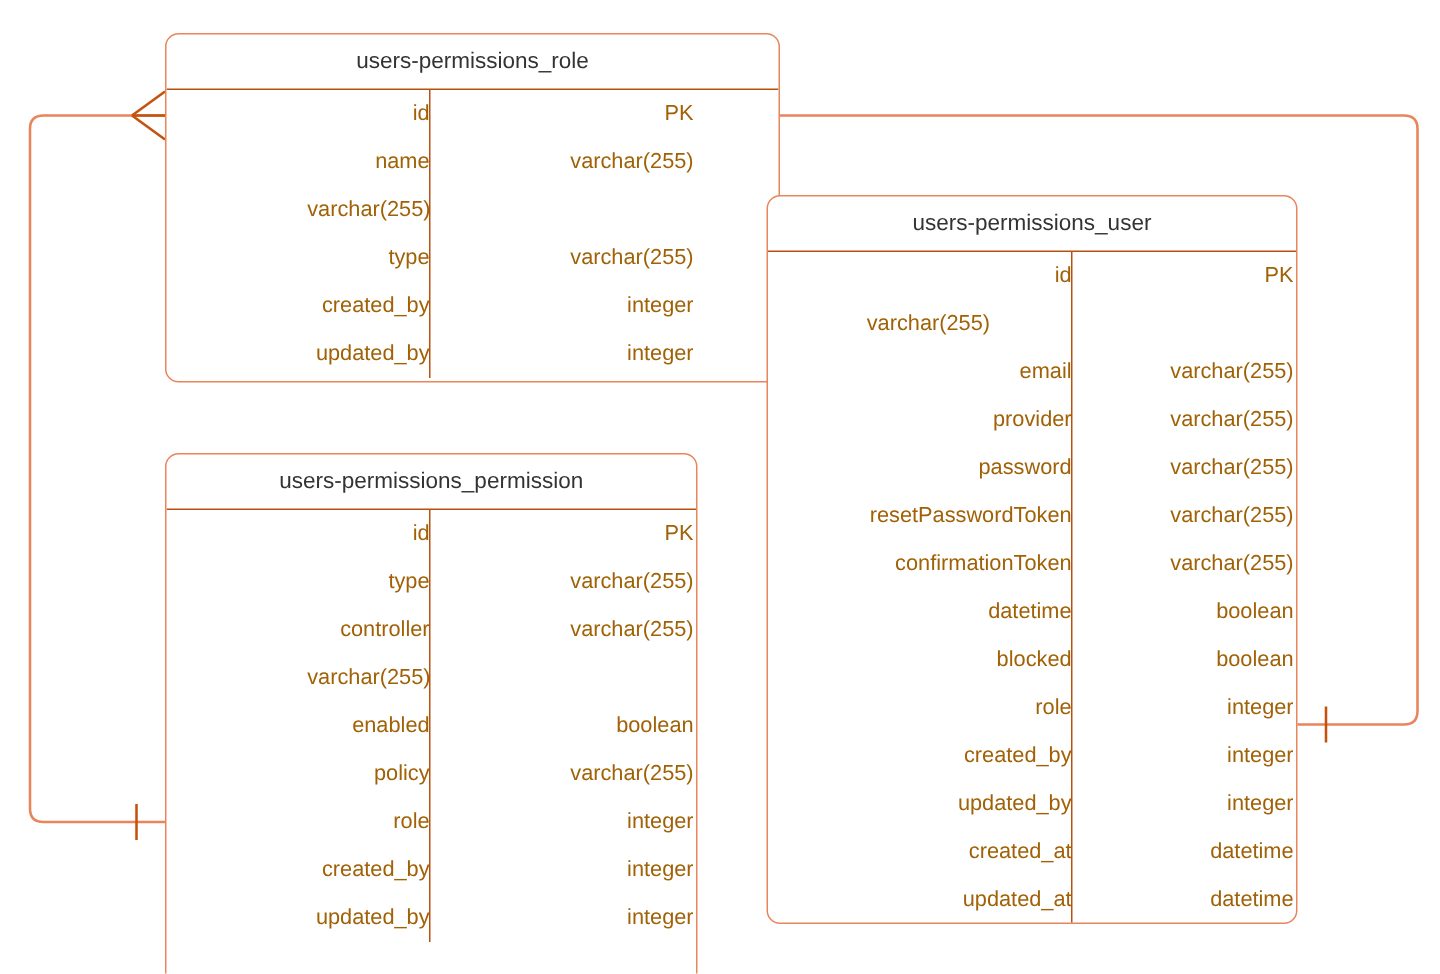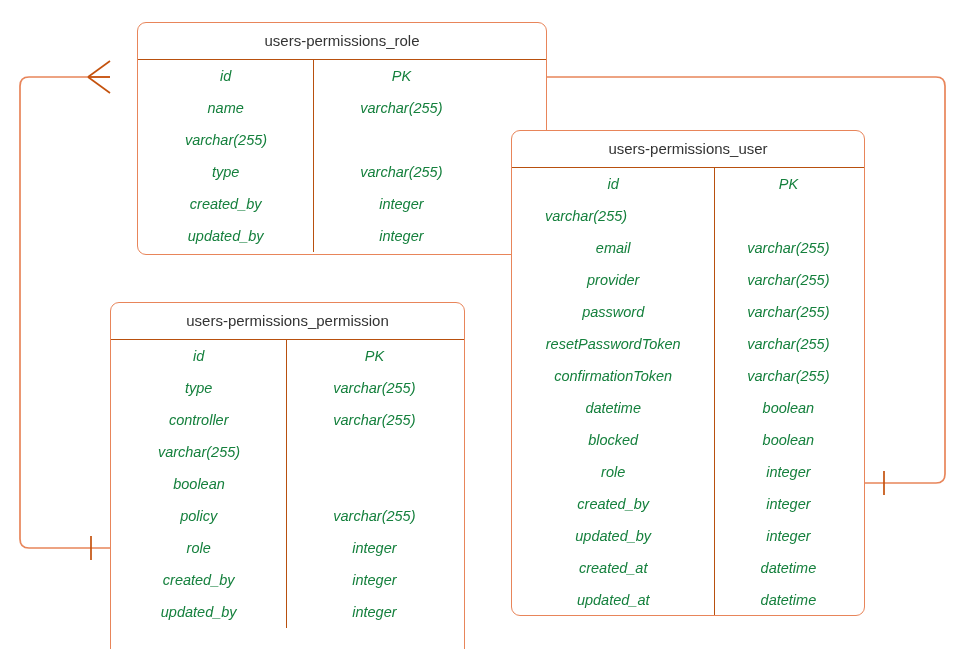--- a/index.html
+++ b/index.html
@@ -67,25 +67,24 @@
 
   .field-row {
     display: flex;
     height: 32px;
     align-items: center;
   }
 
   .field-name,
   .field-type {
     font-size: 14.5px;
-    color: #15803d;
-    text-align: center;
+    color: #a16207;
+    text-align: right;
     white-space: nowrap;
     overflow: hidden;
-    font-style: italic;
   }
 
   
   .tbl-left .field-name { width: 175.4px; }
   .tbl-left .field-type { width: 176px; }
 
   
   .tbl-right .field-name { width: 202.4px; }
   .tbl-right .field-type { width: 148px; }
 </style>
@@ -112,21 +111,21 @@
       <line x1="465" y1="61" x2="487" y2="77"></line>
       <line x1="465" y1="93" x2="487" y2="77"></line>
       <line x1="465" y1="77" x2="487" y2="77"></line>
     </g>
 
     <line x1="91" y1="536" x2="91" y2="560" stroke="#c4520d" stroke-width="1.7"></line>
 
     <line x1="884" y1="471" x2="884" y2="495" stroke="#c4520d" stroke-width="1.7"></line>
   </svg>
 
-  <div class="entity-table tbl-left" style="left:110px; top:22px; width:410px; height:233px;margin-left:27px;">
+  <div class="entity-table tbl-left" style="left:110px; top:22px; width:410px; height:233px;">
     <div class="entity-title">users-permissions_role</div>
     <div class="entity-body">
       <div class="col-divider" style="left:175.4px;"></div>
 
       <div class="field-row">
         <div class="field-name">id</div>
         <div class="field-type">PK</div>
       </div>
       <div class="field-row">
         <div class="field-name">name</div>
@@ -164,20 +163,21 @@
         <div class="field-type">varchar(255)</div>
       </div>
       <div class="field-row">
         <div class="field-name">controller</div>
         <div class="field-type">varchar(255)</div>
       </div>
       <div class="field-row">
         <div class="field-type">varchar(255)</div>
       </div>
       <div class="field-row">
+        <div class="field-name">enabled</div>
         <div class="field-type">boolean</div>
       </div>
       <div class="field-row">
         <div class="field-name">policy</div>
         <div class="field-type">varchar(255)</div>
       </div>
       <div class="field-row">
         <div class="field-name">role</div>
         <div class="field-type">integer</div>
       </div>

